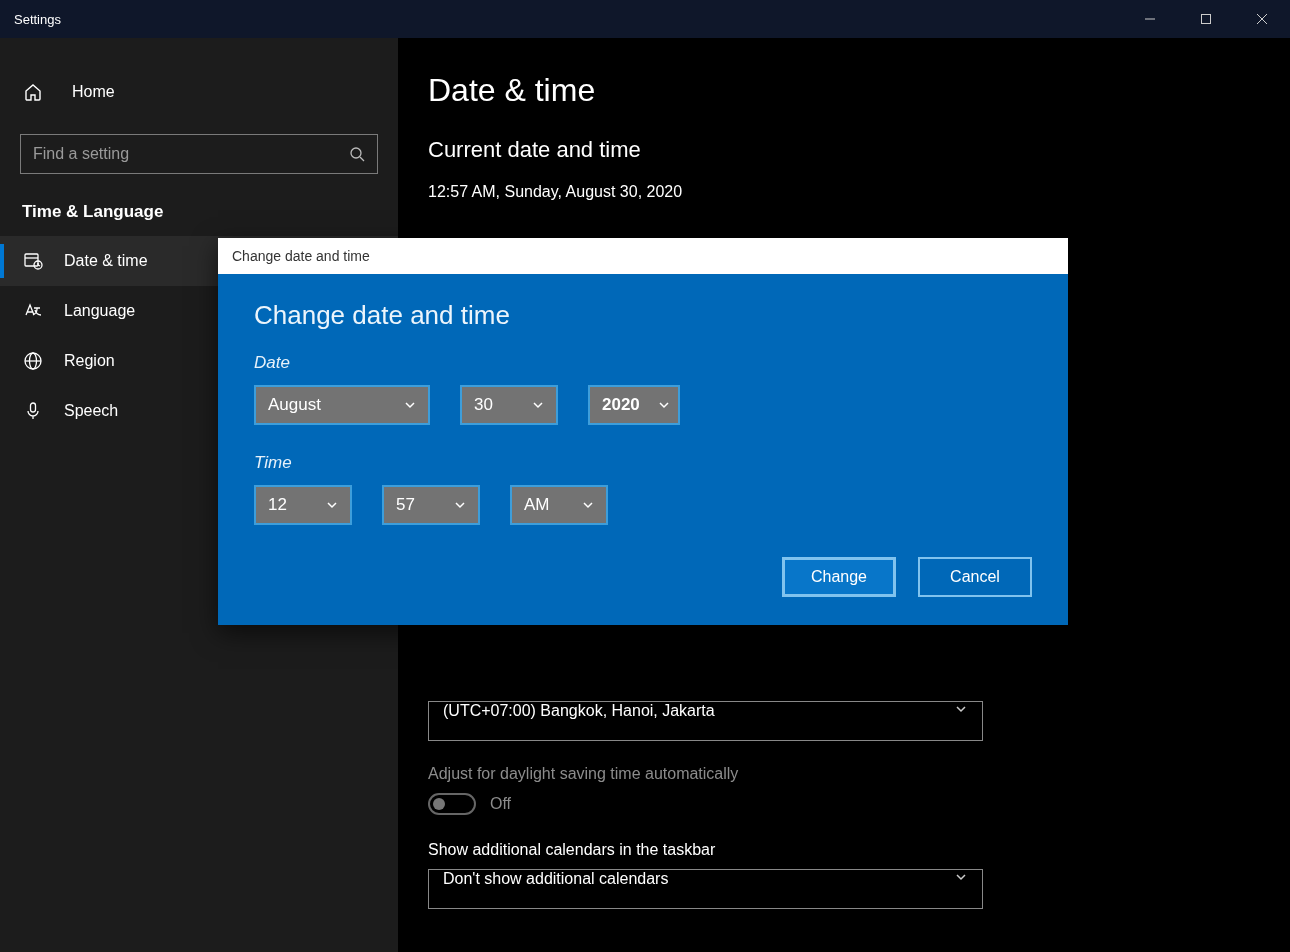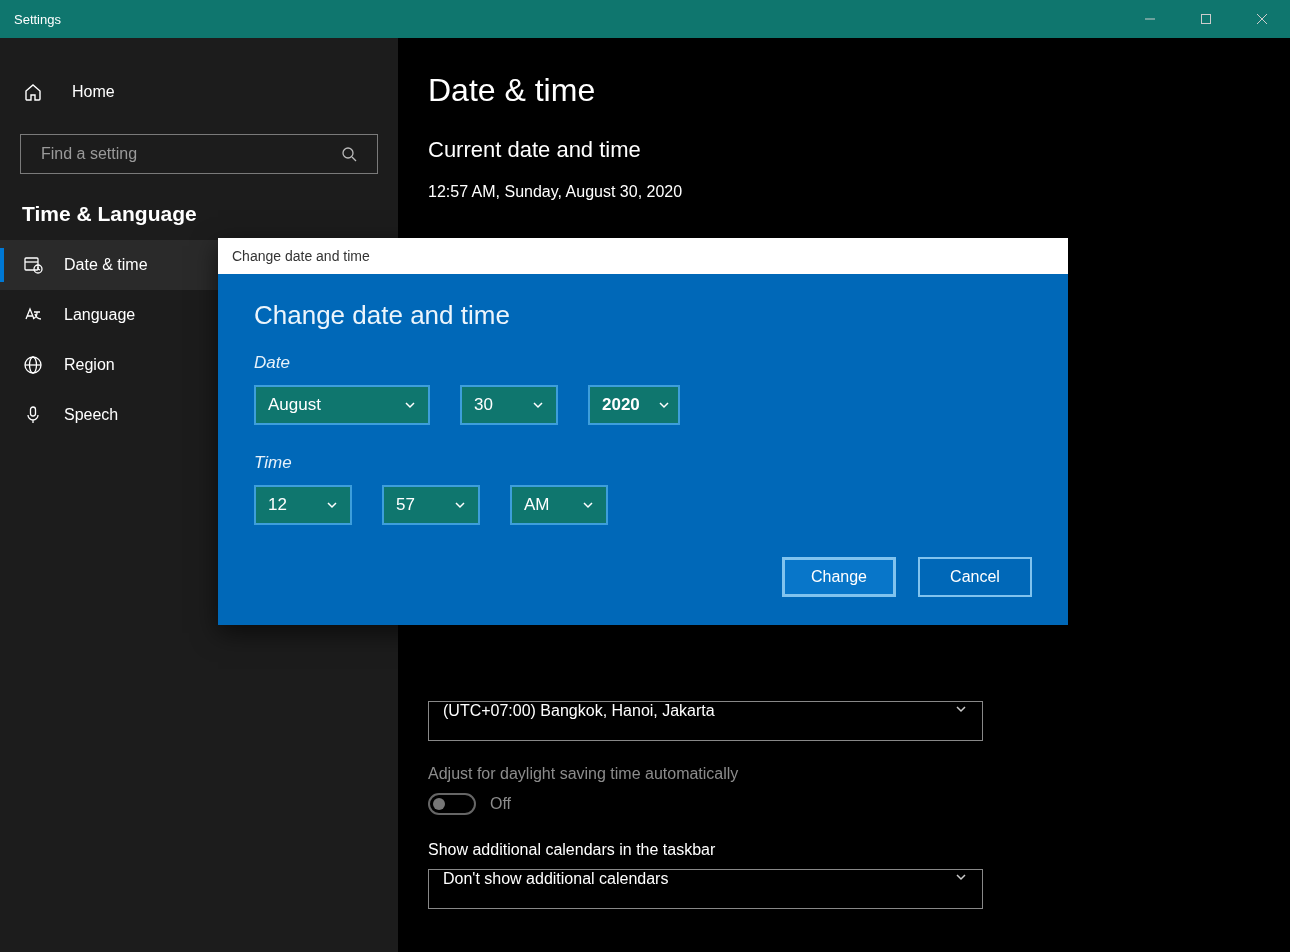--- a/index.html
+++ b/index.html
@@ -18,21 +18,21 @@
     position: relative;
   }
   
   .titlebar {
     position: absolute;
     top: 0; left: 0; right: 0;
     height: 38px;
     display: flex;
     align-items: center;
     justify-content: space-between;
-    background: #0f766e;
+    background: #0f172a;
   }
   .titlebar-title {
     font-size: 13px;
     padding-left: 14px;
     color: #fff;
   }
   .titlebar-buttons {
     display: flex;
     height: 100%;
   }
@@ -74,36 +74,36 @@
   }
   .search-wrap {
     margin: 18px 20px 0 20px;
   }
   .search-box {
     width: 100%;
     height: 40px;
     border: 1px solid #7a7a7a;
     display: flex;
     align-items: center;
-    padding: 0 20px;
+    padding: 0 12px;
     background: transparent;
   }
   .search-box input {
     flex: 1;
     background: transparent;
     border: none;
     outline: none;
     color: #ccc;
     font-size: 16px;
   }
   .search-box input::placeholder { color: #9a9a9a; }
   .search-box .sicon { color: #bbb; }
 
   .section-heading {
-    font-size: 21px;
+    font-size: 17px;
     font-weight: 600;
     color: #fff;
     padding: 28px 0 14px 22px;
   }
   .nav-item {
     display: flex;
     align-items: center;
     height: 50px;
     padding-left: 22px;
     gap: 20px;
@@ -230,21 +230,21 @@
     font-style: italic;
   }
   .select-row {
     display: flex;
     gap: 30px;
     margin-bottom: 28px;
   }
   .sel {
     height: 40px;
     border: 2px solid #3d9edb;
-    background: #0f766e;
+    background: #737373;
     display: flex;
     align-items: center;
     justify-content: space-between;
     padding: 0 12px;
     color: #fff;
     font-size: 17px;
   }
   .sel .chev { margin-left: 18px; color: #fff; }
   .sel.month { width: 176px; }
   .sel.small { width: 98px; }

